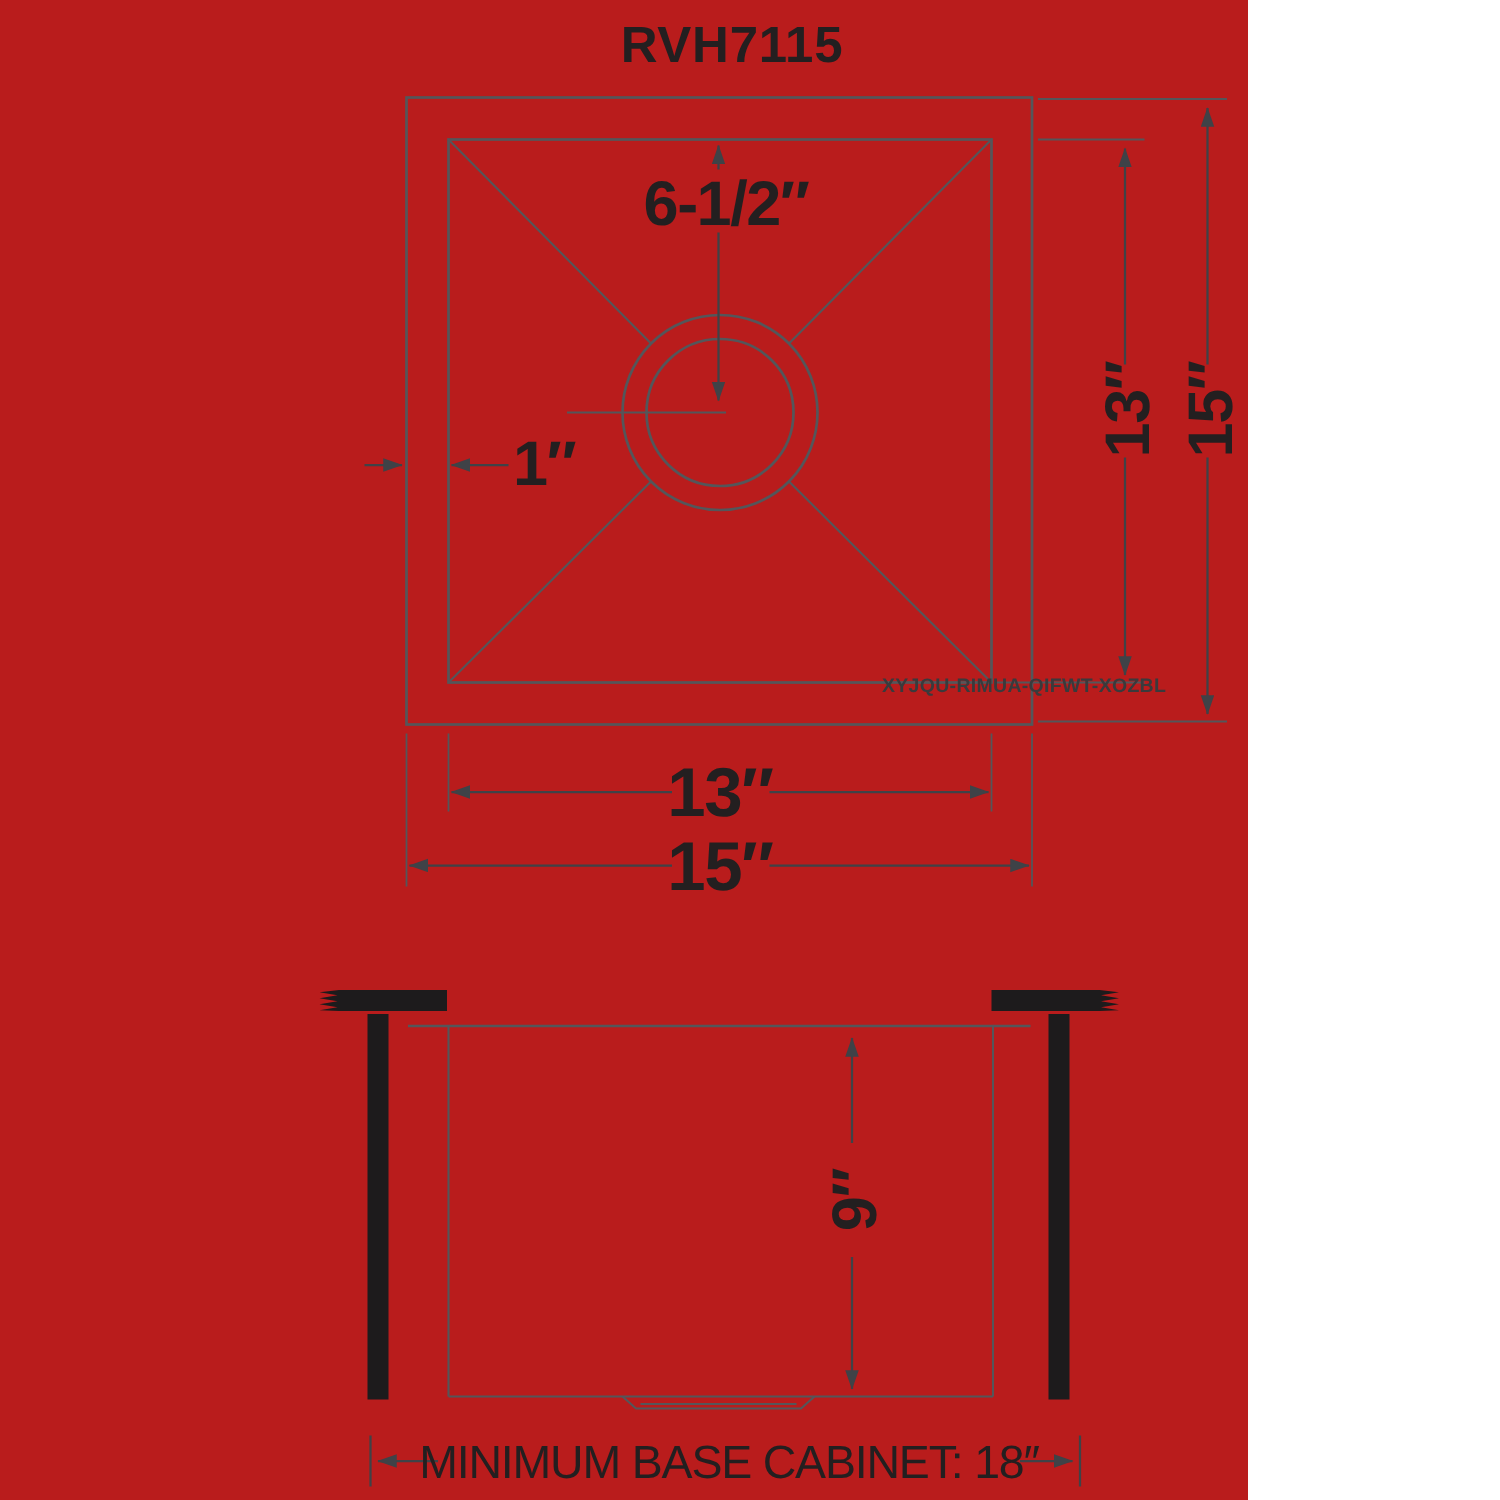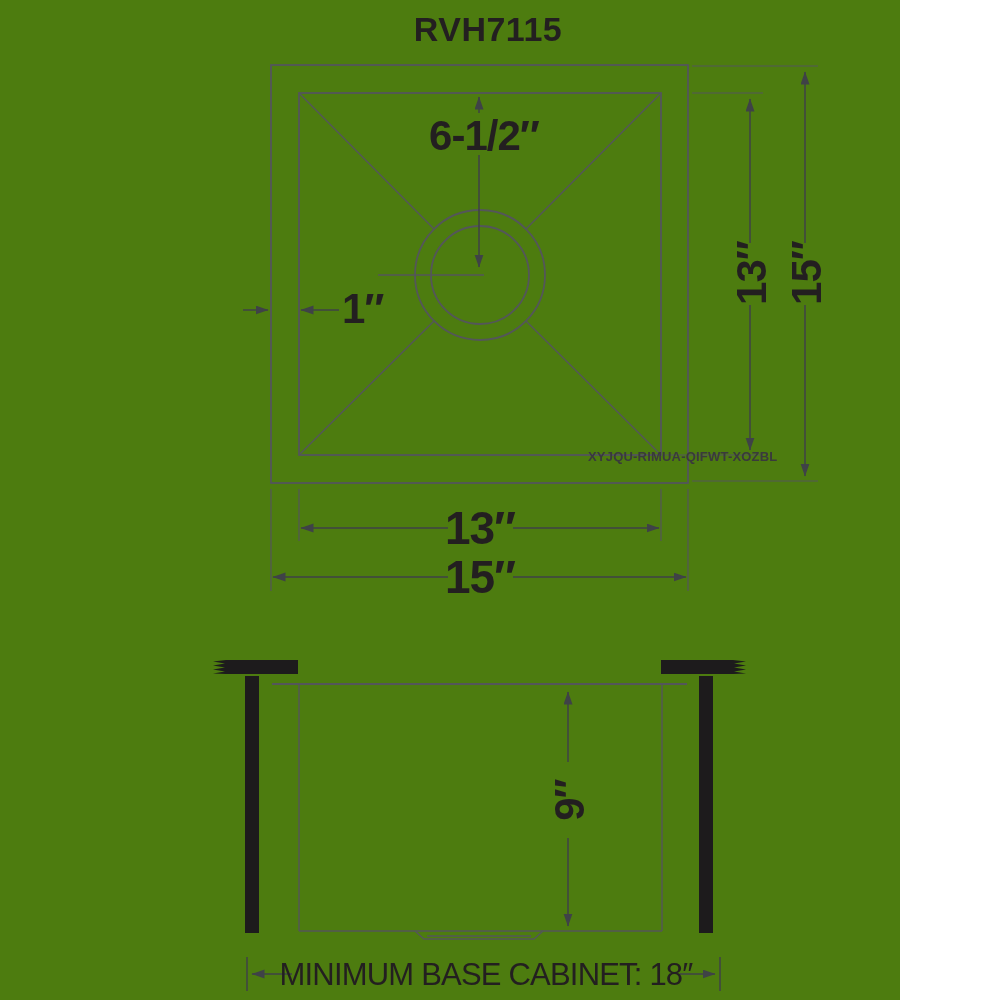--- a/index.html
+++ b/index.html
@@ -1,19 +1,19 @@
 <!DOCTYPE html>
 <html><head>
 <meta charset="utf-8">
 <style>
   html,body{margin:0;padding:0;background:#ffffff;}
   #canvas{
     position:relative;
-    width:900px;height:1000px;
-    background:#4d7c0f;
+    width:832px;height:1000px;
+    background:#b91c1c;
     font-family:"Liberation Sans", sans-serif;
     overflow:hidden;
   }
   svg text{
     fill:#231f20;
     font-family:"Liberation Sans", sans-serif;
   }
   .dim-text{font-weight:bold;font-size:42px;letter-spacing:-1px;}
   .dim-text-lg{font-weight:bold;font-size:46px;letter-spacing:-1px;}
   .title-text{font-weight:bold;font-size:34px;letter-spacing:0.5px;}

